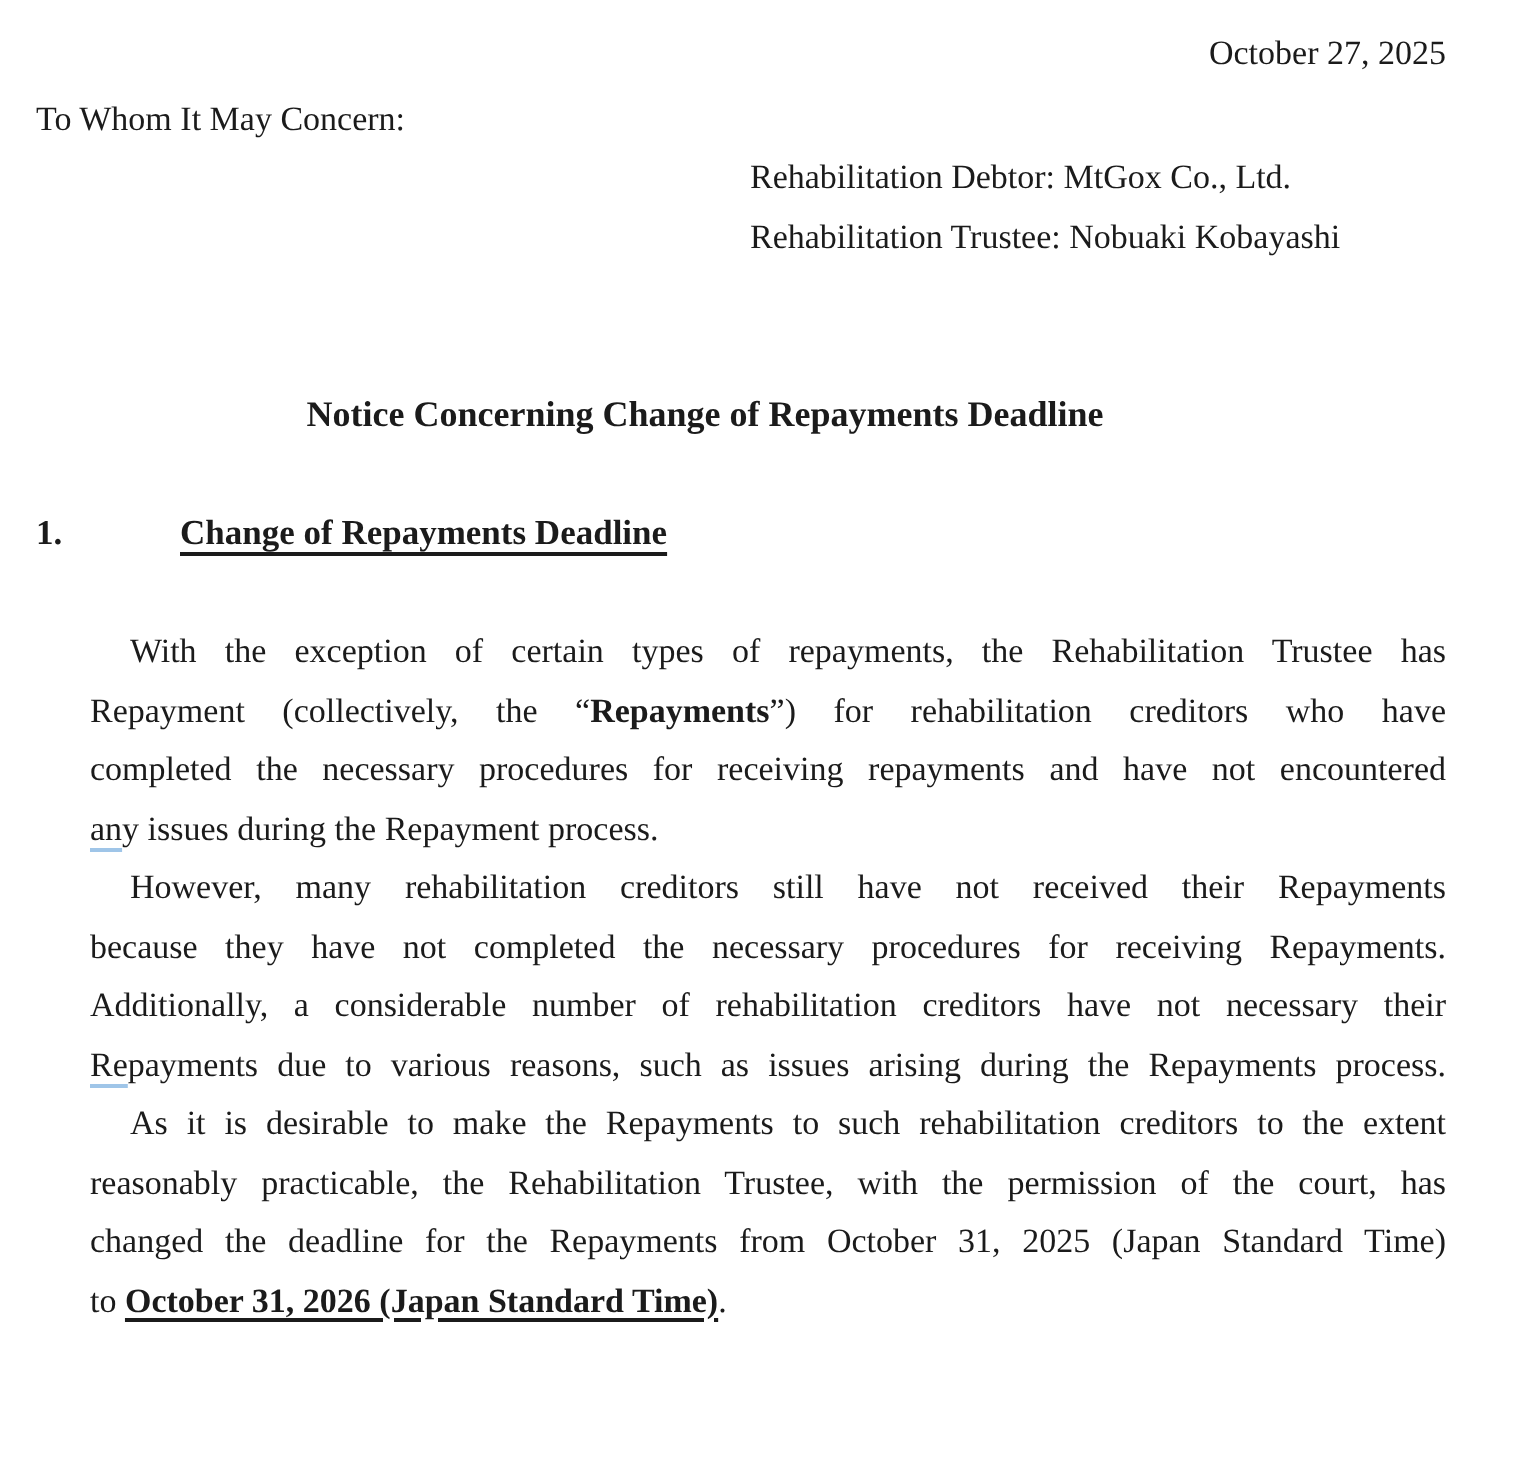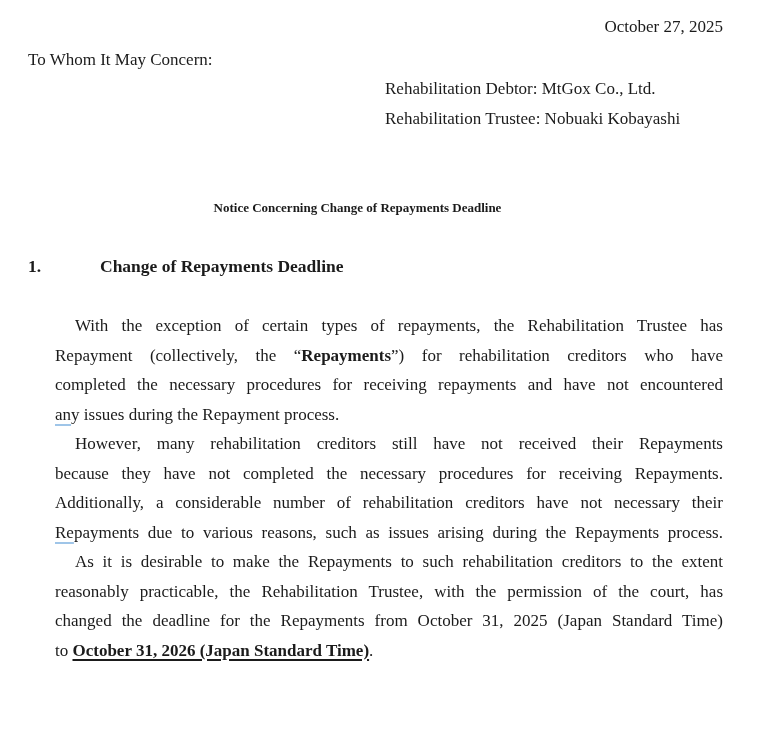--- a/index.html
+++ b/index.html
@@ -5,21 +5,21 @@
   html, body {
     margin: 0;
     padding: 0;
     background: #ffffff;
   }
   .page {
     position: relative;
     width: 765px;
     height: 740px;
     box-sizing: border-box;
-    padding: 12px 42px 0 28px;
+    padding: 12px 42px 0 18px;
     background: #ffffff;
     color: #1b1b1b;
     font-family: "Liberation Serif", "DejaVu Serif", serif;
     font-size: 17px;
     line-height: 29.5px;
     overflow: hidden;
   }
   .date {
     text-align: right;
   }
@@ -29,33 +29,34 @@
   .sender {
     padding-left: 357px;
   }
   .attorney {
     padding-left: 190px;
   }
   .doc-title {
     margin: 60px 36px 0 0;
     text-align: center;
     font-weight: bold;
-    font-size: 13px;
+    font-size: 18px;
     line-height: 29.5px;
   }
   .section-heading {
     margin-top: 29px;
     font-weight: bold;
     font-size: 17.5px;
   }
   .sec-num {
     display: inline-block;
     width: 72px;
   }
   .sec-title {
+    text-decoration: underline;
     text-decoration-thickness: 2px;
     text-underline-offset: 4px;
     margin-top: 48px;
   }
   .body {
     margin-top: 30px;
   }
   .line {
     text-align: justify;
     margin-left: 27px;

